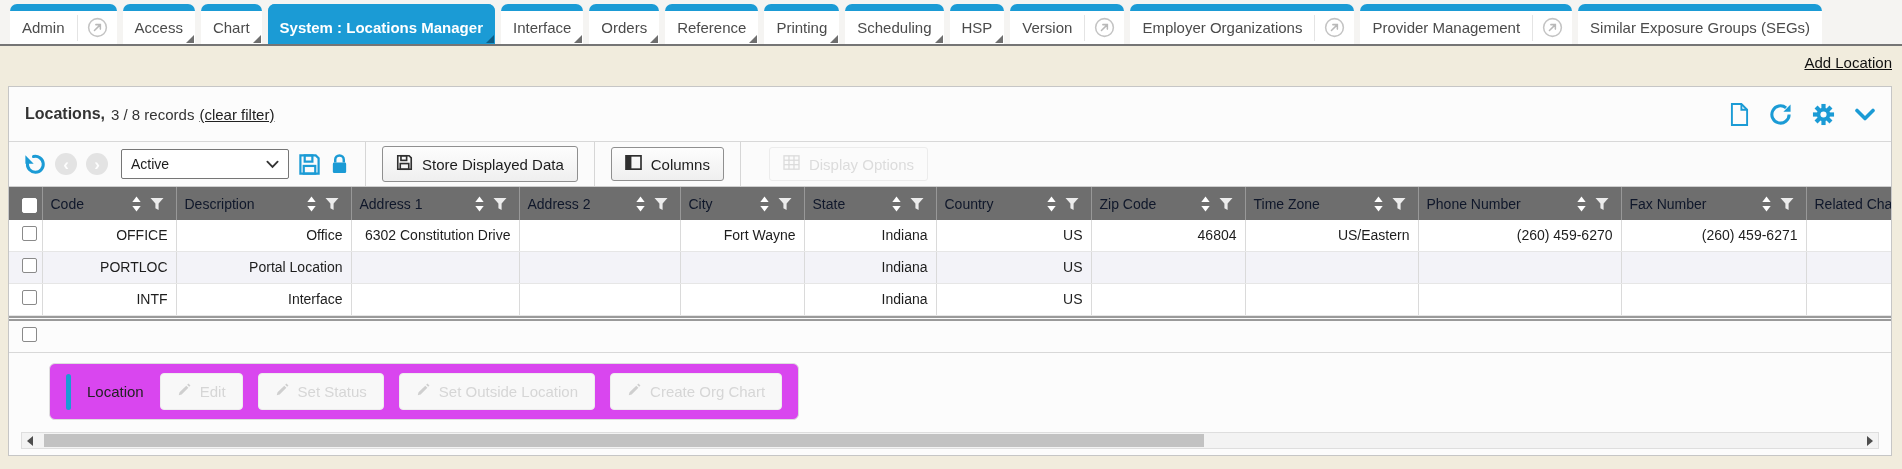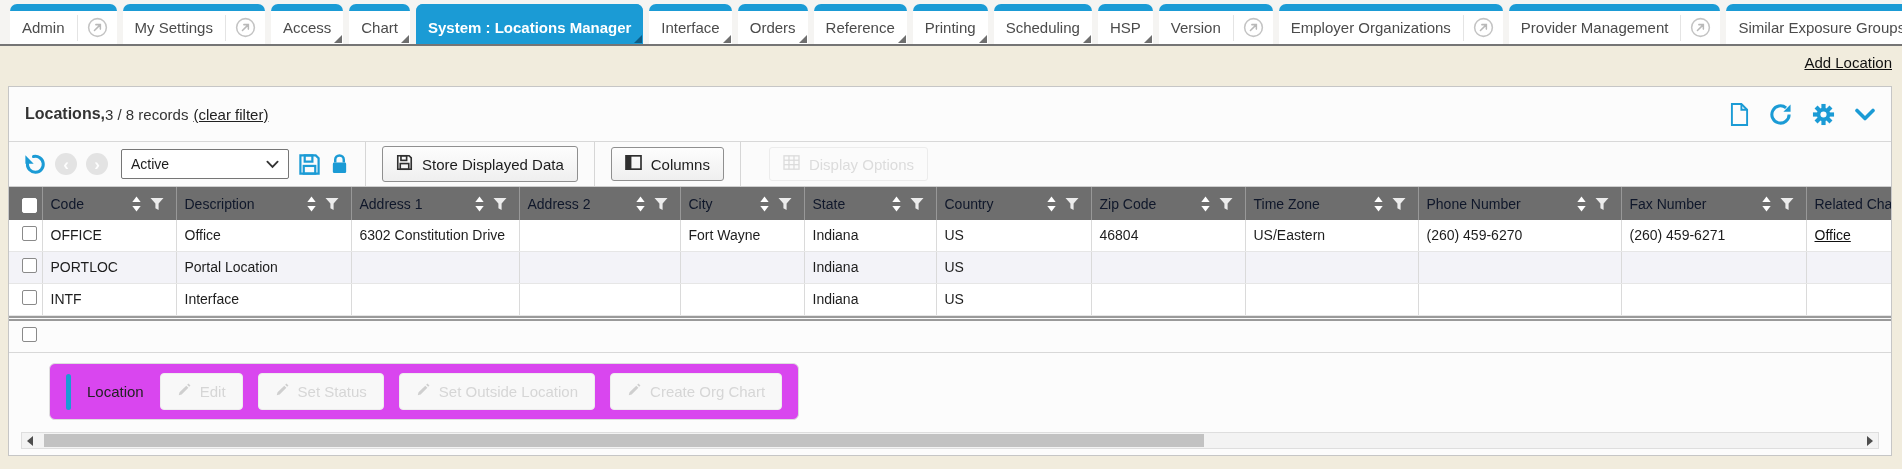--- a/index.html
+++ b/index.html
@@ -26,21 +26,21 @@
 
   
   .addbar{position:absolute;top:54px;right:10px;}
   .addlink{font-size:15px;color:#111;text-decoration:underline;cursor:pointer;}
 
   
   .panel{position:absolute;top:86px;left:8px;width:1884px;height:370px;background:#fcfcfc;
          border:1px solid #c6c6c6;display:flex;flex-direction:column;overflow:hidden;}
   .panel-header{display:flex;align-items:center;height:54px;padding:6px 16px;flex:0 0 auto;}
   .ptitle{font-size:16px;font-weight:bold;color:#333;}
-  .precords{font-size:15px;color:#333;}
+  .precords{font-size:15px;color:#333;margin-left:6px;}
   .pclear{font-size:15px;color:#222;text-decoration:underline;margin-left:5px;cursor:pointer;}
   .title-icons{margin-left:auto;display:flex;align-items:center;gap:20px;}
   .title-icons span{display:inline-flex;cursor:pointer;}
 
   
   .toolbar{display:flex;align-items:center;height:46px;padding:0 12px;gap:9px;flex:0 0 auto;
            border-top:1px solid #d8d8d8;border-bottom:1px solid #cfcfcf;background:#fbfbfb;}
   .tool{display:inline-flex;align-items:center;cursor:pointer;}
   .navcircle{width:22px;height:22px;border-radius:50%;background:#e3e3e3;color:#fdfdfd;
              display:inline-flex;align-items:center;justify-content:center;font-size:17px;
@@ -56,21 +56,21 @@
 
   
   .tablewrap{overflow:hidden;flex:0 0 auto;width:100%;}
   table{border-collapse:collapse;table-layout:fixed;width:2037px;}
   th{background:#6e6e6e;border-right:1px solid #989898;height:33px;padding:0 8px;
      font-weight:normal;font-size:14px;color:#0f172a;text-align:left;cursor:pointer;}
   .thflex{display:flex;align-items:center;}
   .th-icons{margin-left:auto;display:inline-flex;align-items:center;gap:8px;padding-right:4px;}
   .sorticon,.filtericon{display:inline-flex;cursor:pointer;}
   td{font-size:14px;color:#1d1d1d;padding:6px 8px;border-right:1px solid #dadada;
-     border-bottom:1px solid #e6e6e6;vertical-align:top;background:#fff;line-height:19px;}
+     border-bottom:1px solid #e6e6e6;vertical-align:top;background:#fff;line-height:19px;text-align:right;}
   tr.alt td{background:#f3f3f8;}
   .cbcell{text-align:left;padding:6px 0 0 13px;}
   .cb{width:15px;height:15px;border:1px solid #8a8a8a;border-radius:2px;background:#fff;
       display:inline-block;cursor:pointer;}
   .cb.white{border-color:#fff;}
   .cell-link{color:#111;text-decoration:underline;cursor:pointer;}
 
   .thickline{height:5px;flex:0 0 auto;
      background:linear-gradient(#9a9a9a 0,#9a9a9a 2px,#fdfdfd 2px,#fdfdfd 3px,#9a9a9a 3px,#9a9a9a 5px);}
   .footer-cb{padding:6px 0 6px 13px;border-bottom:1px solid #d8d8d8;flex:0 0 auto;}
@@ -98,29 +98,20 @@
            border-left:6px solid #4d4d4d;}
 </style>
 </head>
 <body>
 
 <div id="screen">
 
   <div id="tabbar" class="tabbar">
       <div class="tab">
         <span class="tab-label">Admin</span>
-        <span class="tab-ext">
-          <svg viewBox="0 0 22 22" width="21" height="21">
-            <circle cx="11" cy="11" r="9.3" fill="none" stroke="#c4c4c4" stroke-width="1.6"></circle>
-            <path d="M7.8 14.2 14 8M9.3 8H14v4.7" fill="none" stroke="#b9b9b9" stroke-width="1.6" stroke-linecap="round"></path>
-          </svg>
-        </span>
-      </div>
-      <div class="tab">
-        <span class="tab-label">My Settings</span>
         <span class="tab-ext">
           <svg viewBox="0 0 22 22" width="21" height="21">
             <circle cx="11" cy="11" r="9.3" fill="none" stroke="#c4c4c4" stroke-width="1.6"></circle>
             <path d="M7.8 14.2 14 8M9.3 8H14v4.7" fill="none" stroke="#b9b9b9" stroke-width="1.6" stroke-linecap="round"></path>
           </svg>
         </span>
       </div>
       <div class="tab">
         <span class="tab-label">Access</span>
         <span class="tab-corner"></span>

